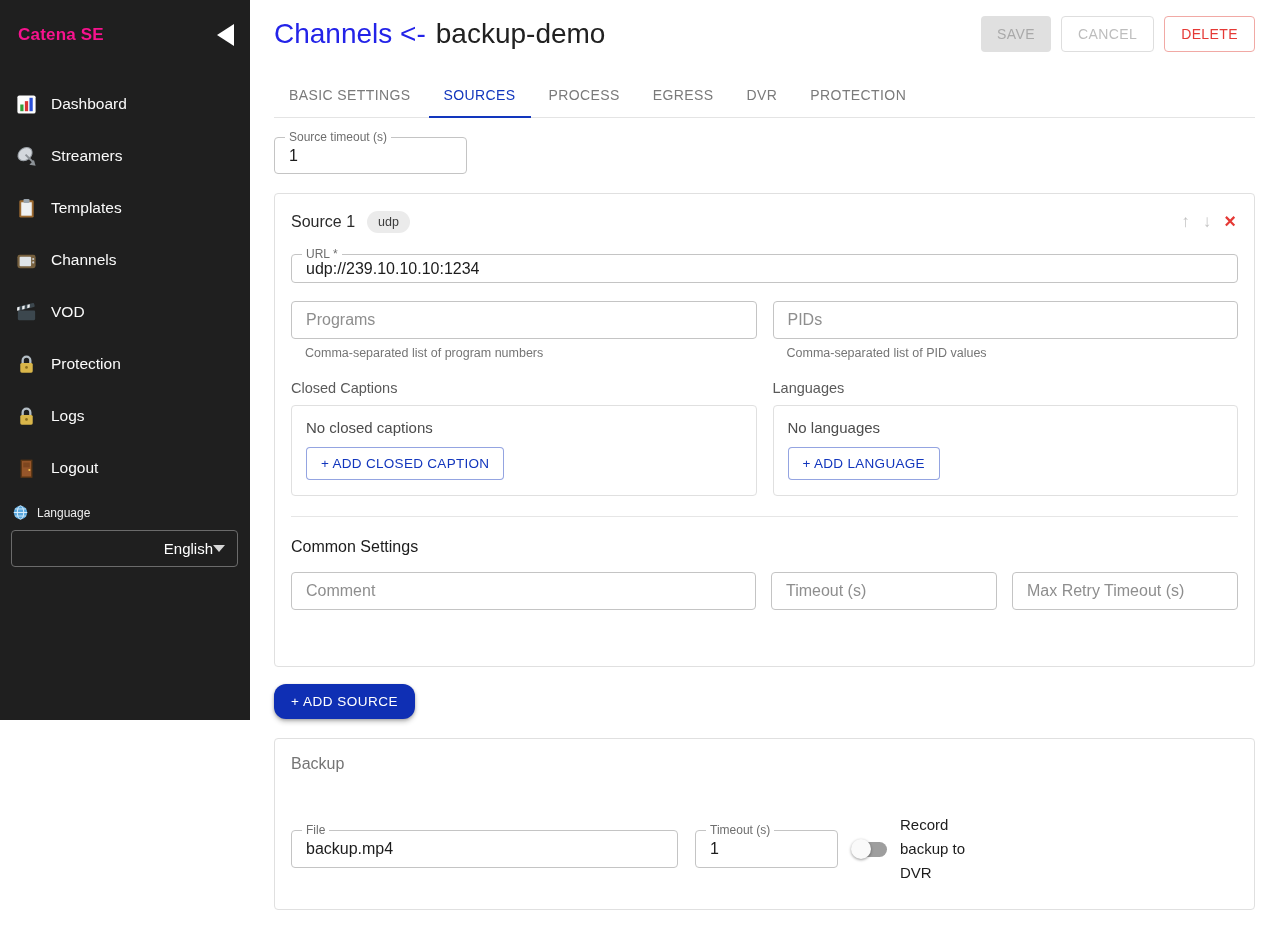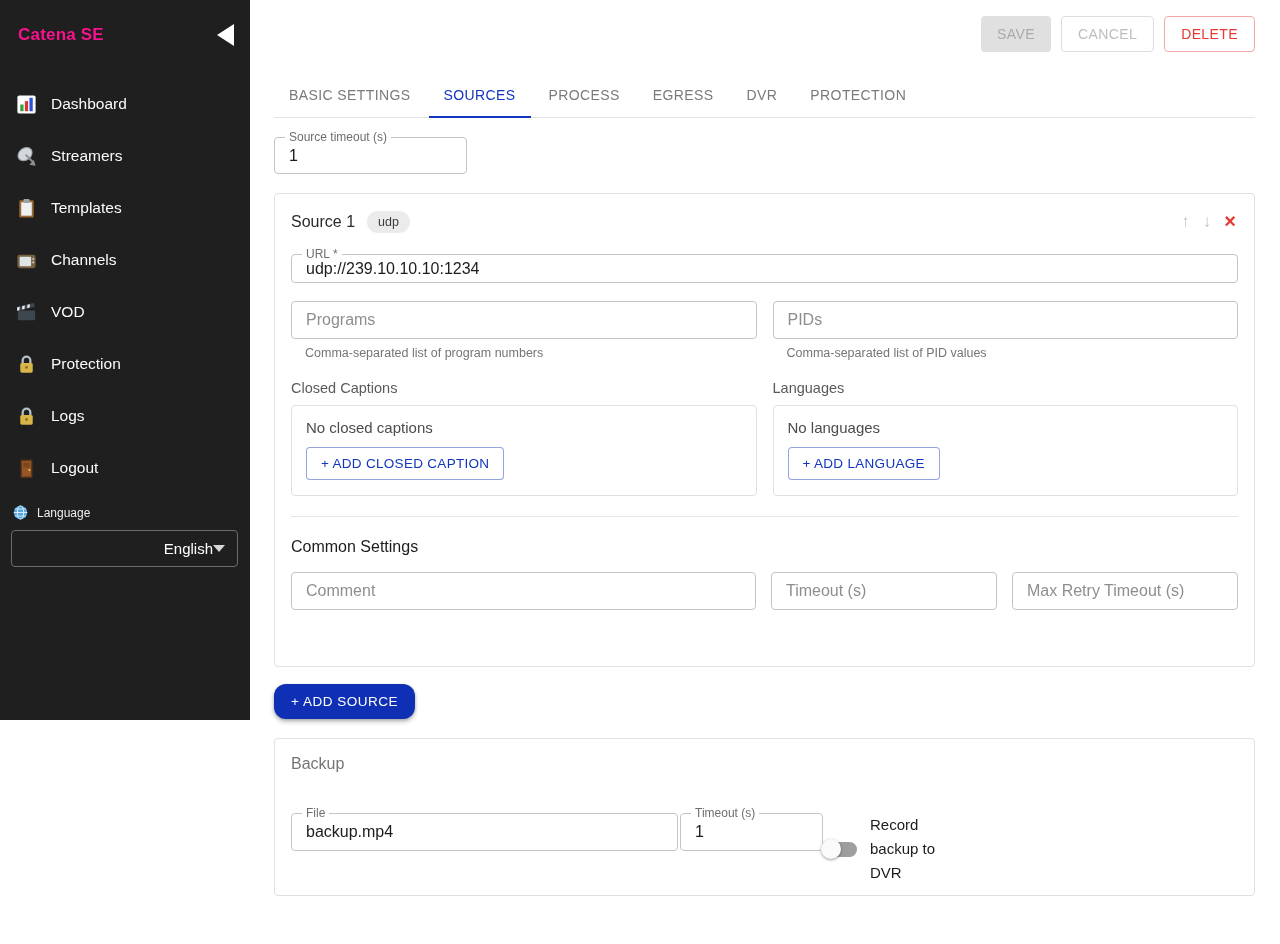--- a/index.html
+++ b/index.html
@@ -75,23 +75,23 @@
     font-size:13.5px;letter-spacing:.3px;padding:8px 14px;border-radius:4px;cursor:pointer;font-family:inherit;}
   .divider{border:none;border-top:1px solid #e6e6e6;margin-top:20px;}
   .common-title{font-size:16px;color:#1c1c1c;margin-top:21px;font-weight:400;}
   .common-row{display:grid;grid-template-columns:467fr 227fr 227fr;column-gap:15px;margin-top:16px;margin-bottom:40px;}
 
   .btn-primary{margin-top:17px;background:var(--primary-dark);color:#fff;border:none;border-radius:12px;
     font-size:13.5px;letter-spacing:.5px;padding:10px 17px;cursor:pointer;font-family:inherit;
     box-shadow:0 3px 5px rgba(0,0,0,.22),0 1px 3px rgba(0,0,0,.2);}
 
   
-  .backup-card{padding:16px 16px 10px;}
+  .backup-card{padding:16px 16px 24px;}
   .backup-title{font-size:16px;color:var(--gray-text);font-weight:400;}
-  .backup-row{display:flex;align-items:flex-start;margin-top:40px;gap:2px;}
+  .backup-row{display:flex;align-items:center;margin-top:40px;gap:17px;}
   .file-field{width:387px;height:38px;}
   .bk-timeout-field{width:143px;height:38px;}
   .switch-group{display:flex;align-items:center;margin-left:-2px;}
   .switch{position:relative;width:34px;height:15px;background:#9e9e9e;border-radius:8px;cursor:pointer;flex:none;}
   .switch .thumb{position:absolute;left:-2px;top:-3px;width:20px;height:20px;background:#fafafa;border-radius:50%;
     box-shadow:0 1px 3px rgba(0,0,0,.4);}
   .switch-label{margin-left:13px;font-size:15px;line-height:24px;color:#1c1c1c;width:80px;}
 </style>
 </head>
 <body>
@@ -206,20 +206,21 @@
   </div>
   <div class="lang-select">
     <span>English</span>
     <span class="caret-down"></span>
   </div>
 </div>
 
 <div class="main">
 
   <div class="title-row">
+    <h1 class="page-title"><span class="crumb">Channels &lt;-</span><span class="name">backup-demo</span></h1>
     <div class="title-actions">
       <button class="btn btn-save" disabled="">SAVE</button>
       <button class="btn btn-cancel">CANCEL</button>
       <button class="btn btn-delete">DELETE</button>
     </div>
   </div>
 
   <div class="tabs">
     <div class="tab">BASIC SETTINGS</div>
     <div class="tab active">SOURCES</div>

